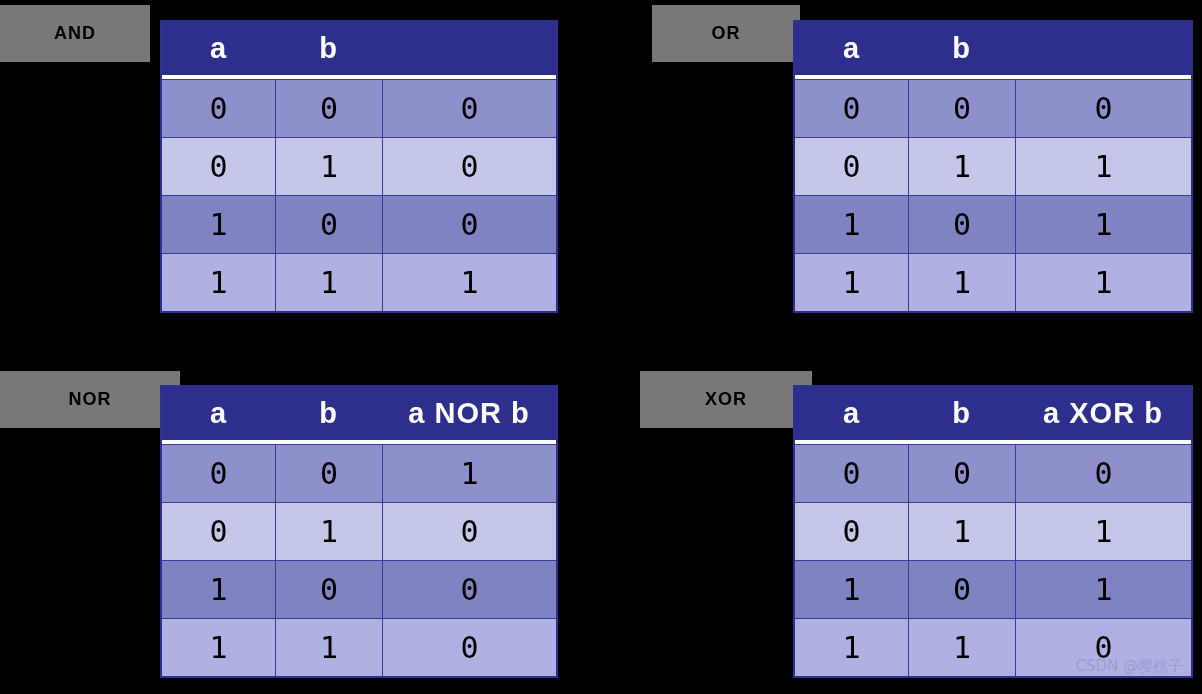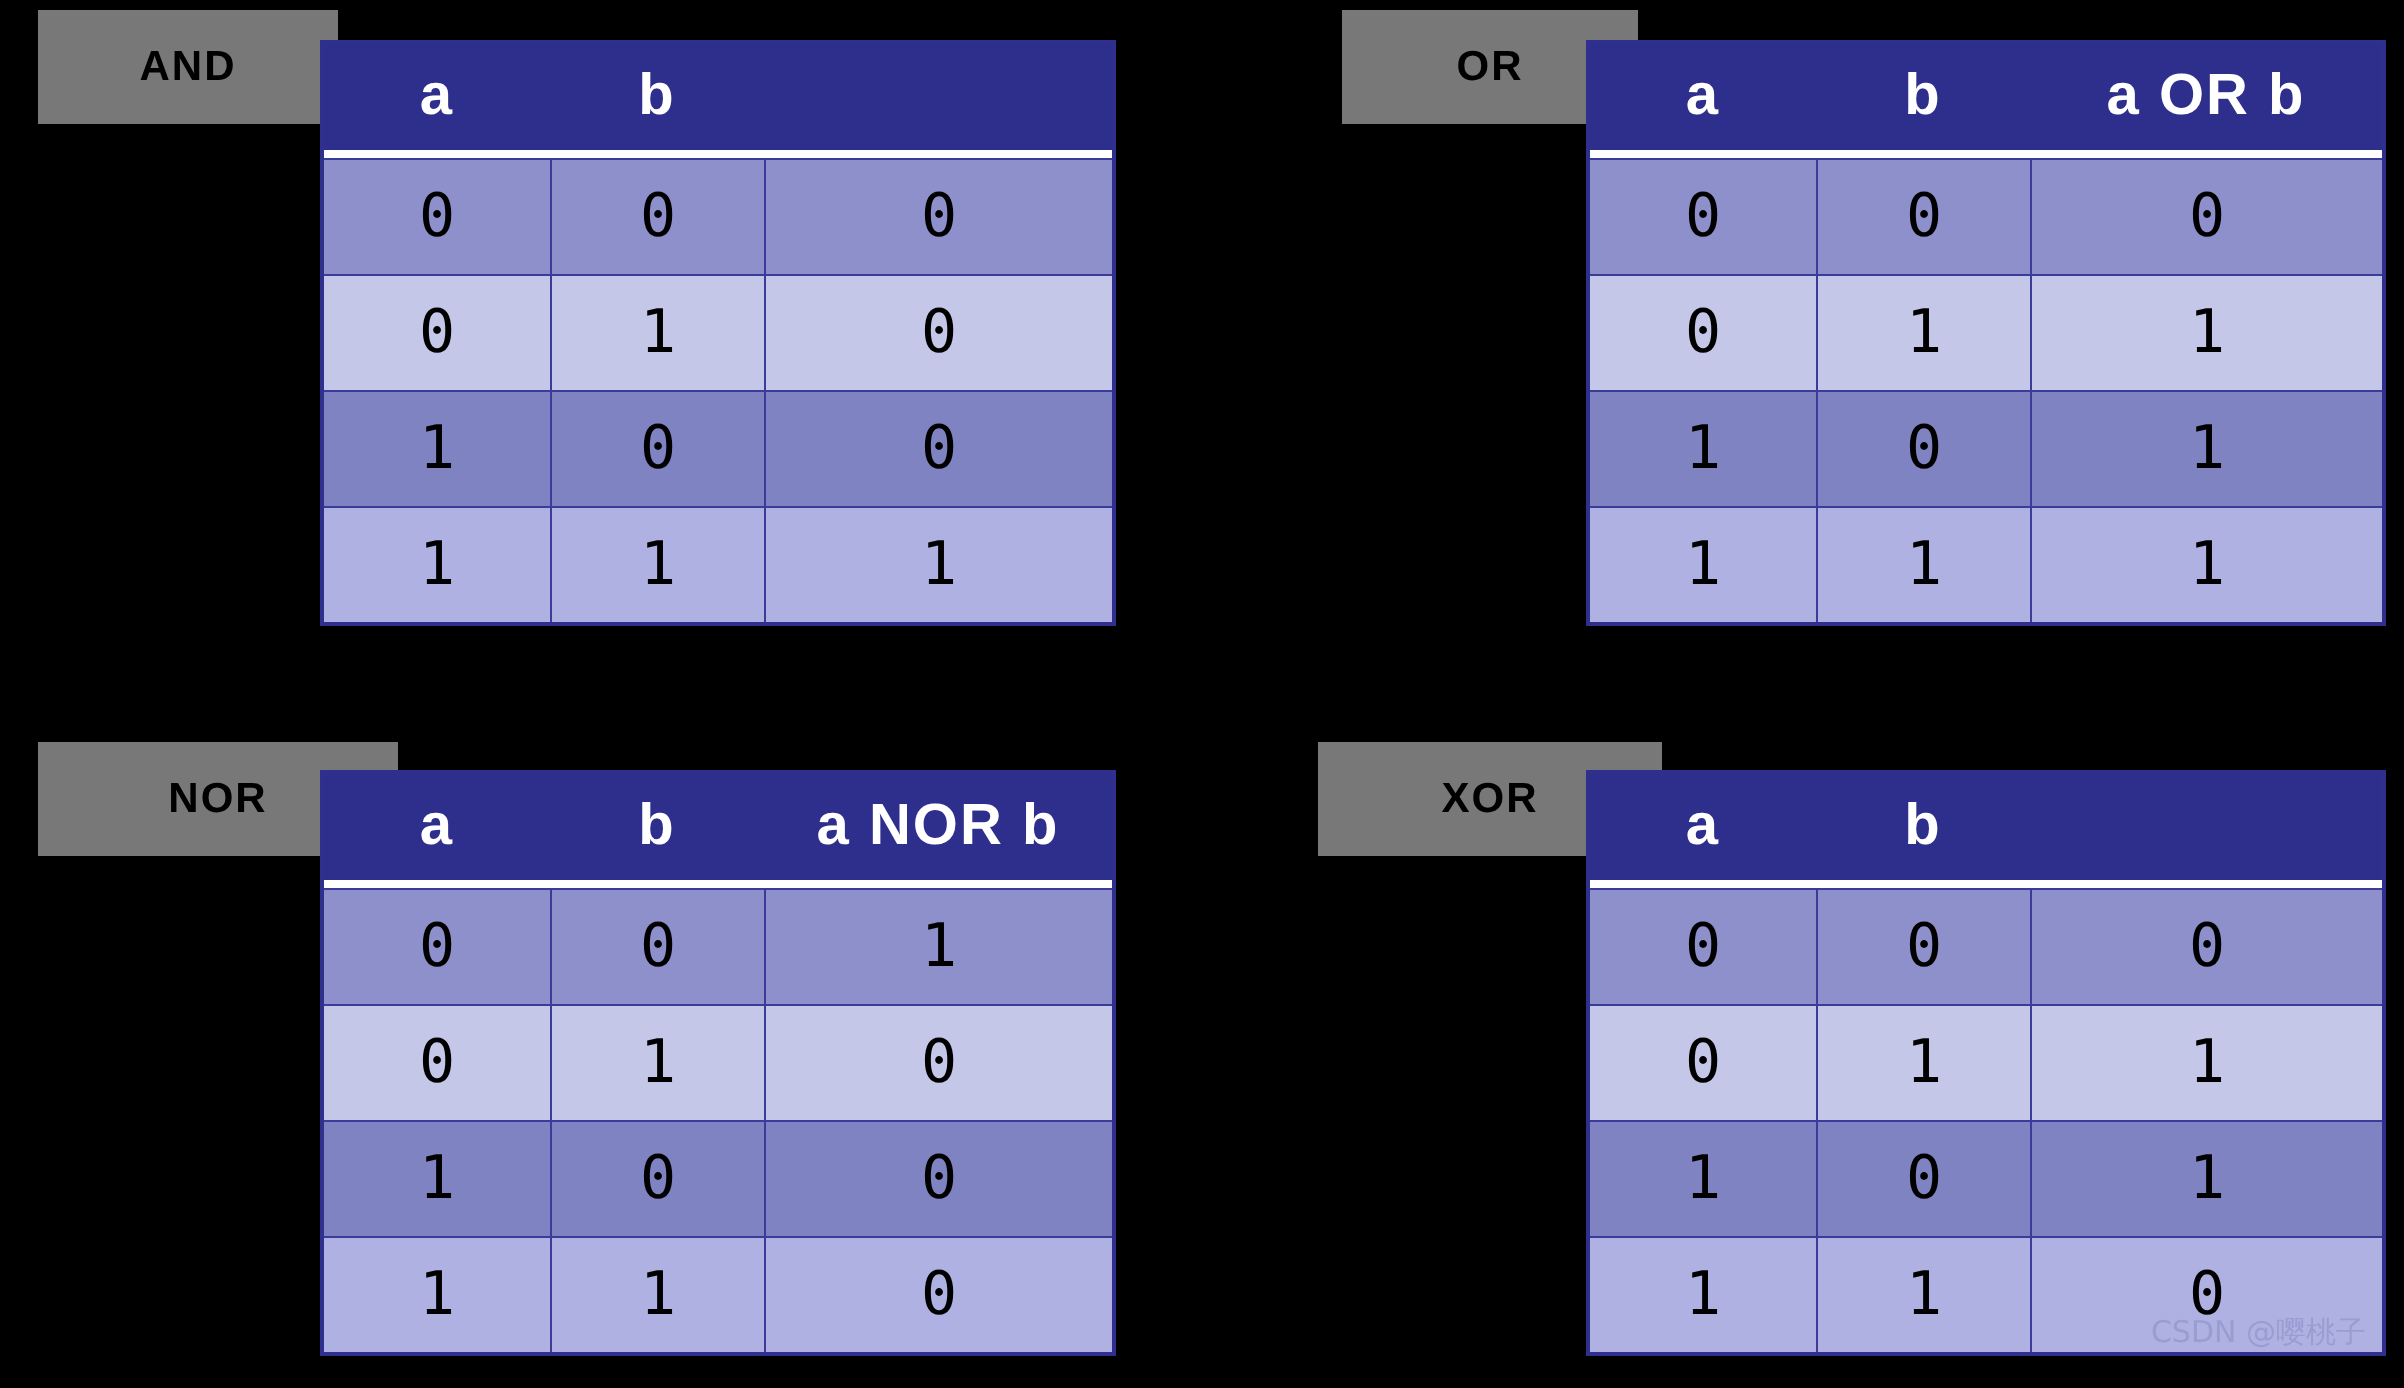--- a/index.html
+++ b/index.html
@@ -16,27 +16,26 @@
     font-family: "Liberation Sans", sans-serif;
   }
 
   
   .op-label {
     position: absolute;
     background: #787878;
     color: #000000;
     font-family: "Liberation Sans", sans-serif;
     font-weight: bold;
-    font-size: 21px;
+    font-size: 18px;
     letter-spacing: 1px;
     display: flex;
     align-items: center;
     justify-content: center;
     box-sizing: border-box;
-    margin-left: 19px;
   }
 
   
   .truth-table {
     position: absolute;
     box-sizing: border-box;
     border: 2px solid #2f2f8d;
     background: #2e2e8c;
     display: flex;
     flex-direction: column;
@@ -133,21 +132,20 @@
 </div>
 
 <div class="op-label" style="left:652px; top:5px; width:148px; height:57px;">
   <span>OR</span>
 </div>
 
 <div class="truth-table" style="left:793px; top:20px; width:400px; height:293px;">
   <div class="tt-header">
     <div class="cell col-a">a</div>
     <div class="cell col-b">b</div>
-    <div class="cell col-r">a OR b</div>
   </div>
   <div class="tt-row band-0">
     <div class="cell col-a">0</div>
     <div class="cell col-b">0</div>
     <div class="cell col-r">0</div>
   </div>
   <div class="tt-row band-1">
     <div class="cell col-a">0</div>
     <div class="cell col-b">1</div>
     <div class="cell col-r">1</div>
@@ -197,20 +195,21 @@
 </div>
 
 <div class="op-label" style="left:640px; top:371px; width:172px; height:57px;">
   <span>XOR</span>
 </div>
 
 <div class="truth-table" style="left:793px; top:385px; width:400px; height:293px;">
   <div class="tt-header">
     <div class="cell col-a">a</div>
     <div class="cell col-b">b</div>
+    <div class="cell col-r">a XOR b</div>
   </div>
   <div class="tt-row band-0">
     <div class="cell col-a">0</div>
     <div class="cell col-b">0</div>
     <div class="cell col-r">0</div>
   </div>
   <div class="tt-row band-1">
     <div class="cell col-a">0</div>
     <div class="cell col-b">1</div>
     <div class="cell col-r">1</div>

